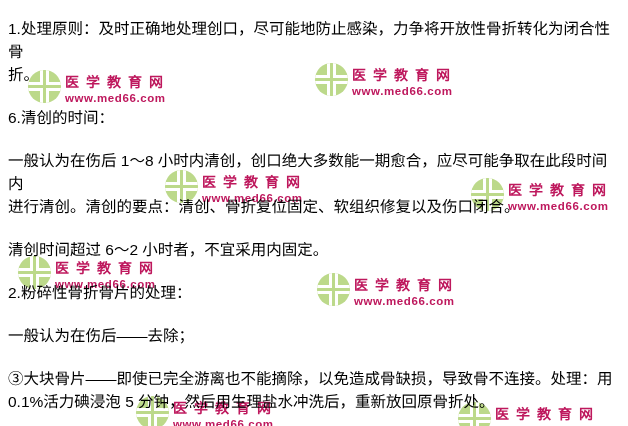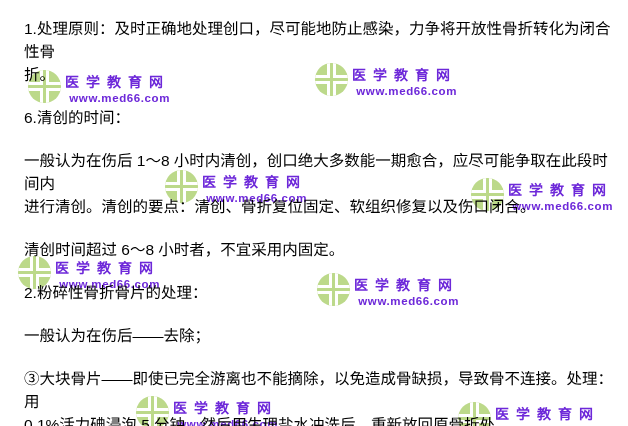--- a/index.html
+++ b/index.html
@@ -15,34 +15,33 @@
   
   .content {
     position: relative;
     z-index: 1;
     padding: 17px 8px 0 8px;
     font-size: 15.5px;
     line-height: 23px;
     color: #000000;
   }
   .content p {
-    margin: 0 0 20px 16px;
+    margin: 0 0 20px 0;
     white-space: pre-line; 
     word-break: break-all;
   }
 
   
   .wm {
     position: absolute;
     z-index: 0;
     display: flex;
     align-items: flex-start;
-    color: #6d28d9;
+    color: #be185d;
     pointer-events: none;
-    text-align: right;
   }
   .wm-logo {
     width: 33px; height: 33px;
     border-radius: 50%;
     background: #bcd98a;
     position: relative;
     overflow: hidden;
     flex: 0 0 auto;
   }
   .wm-logo .hb { position: absolute; left: 0; right: 0; top: 12px; height: 9px; background: #ffffff; }
@@ -167,20 +166,20 @@
         <div class="wm-url">www.med66.com</div>
       </div>
   </div>
 
   <div class="content">
     <p>1.处理原则：及时正确地处理创口，尽可能地防止感染，力争将开放性骨折转化为闭合性骨
 折。</p>
     <p>6.清创的时间：</p>
     <p>一般认为在伤后 1～8 小时内清创，创口绝大多数能一期愈合，应尽可能争取在此段时间内
 进行清创。清创的要点：清创、骨折复位固定、软组织修复以及伤口闭合。</p>
-    <p>清创时间超过 6～8 小时者，不宜采用内固定。</p>
+    <p>清创时间超过 6～2 小时者，不宜采用内固定。</p>
     <p>2.粉碎性骨折骨片的处理：</p>
     <p>一般认为在伤后——去除；</p>
     <p>③大块骨片——即使已完全游离也不能摘除，以免造成骨缺损，导致骨不连接。处理：用
 0.1%活力碘浸泡 5 分钟，然后用生理盐水冲洗后，重新放回原骨折处。</p>
   </div>
 
 </div>
 
 </body></html>

